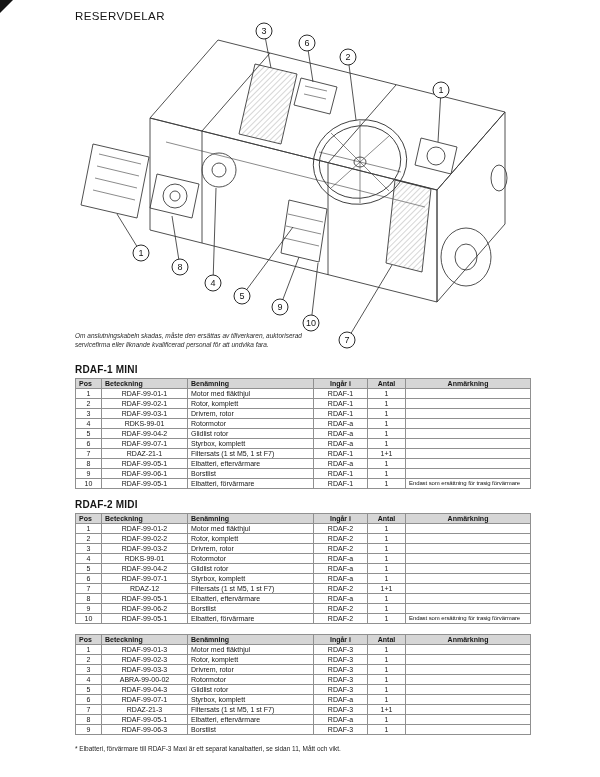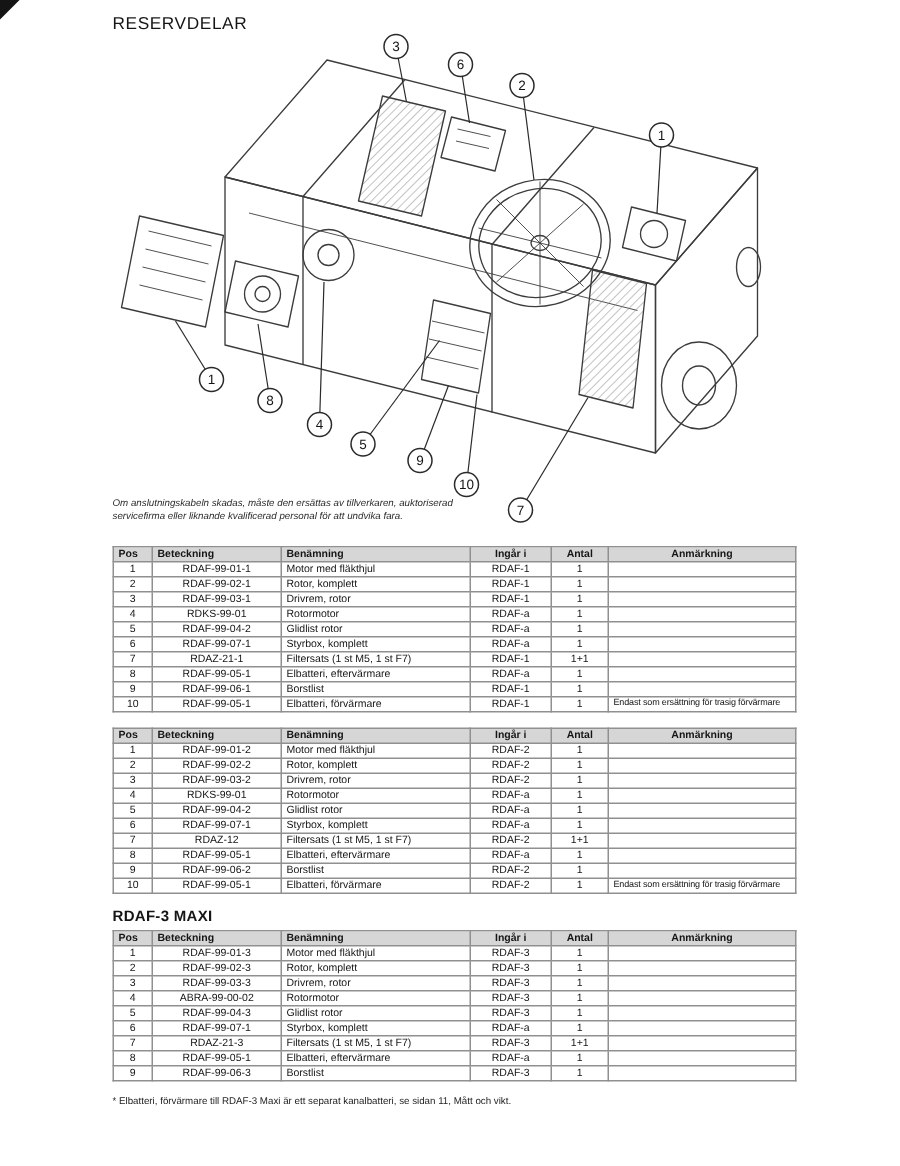--- a/index.html
+++ b/index.html
@@ -148,20 +148,21 @@
         <text x="282" y="321" class="callout-num">7</text>
       </g>
   </svg>
 </div>
 
 <p class="safety-note">Om anslutningskabeln skadas, måste den ersättas av tillverkaren, auktoriserad servicefirma eller liknande kvalificerad personal för att undvika fara.</p>
 
 <div class="tables-area">
 
   <section class="tsec">
+      <h2 class="ttitle">RDAF-1 MINI</h2>
       <table class="ptable">
         <thead>
           <tr>
             <th>Pos</th>
             <th>Beteckning</th>
             <th>Benämning</th>
             <th>Ingår i</th>
             <th>Antal</th>
             <th>Anmärkning</th>
           </tr>
@@ -244,20 +245,21 @@
             <td>RDAF-99-05-1</td>
             <td>Elbatteri, förvärmare</td>
             <td>RDAF-1</td>
             <td>1</td>
             <td>Endast som ersättning för trasig förvärmare</td>
           </tr>
         </tbody>
       </table>
     </section>
     <section class="tsec">
+      <h2 class="ttitle">RDAF-2 MIDI</h2>
       <table class="ptable">
         <thead>
           <tr>
             <th>Pos</th>
             <th>Beteckning</th>
             <th>Benämning</th>
             <th>Ingår i</th>
             <th>Antal</th>
             <th>Anmärkning</th>
           </tr>
@@ -340,21 +342,20 @@
             <td>RDAF-99-05-1</td>
             <td>Elbatteri, förvärmare</td>
             <td>RDAF-2</td>
             <td>1</td>
             <td>Endast som ersättning för trasig förvärmare</td>
           </tr>
         </tbody>
       </table>
     </section>
     <section class="tsec">
-      <h2 class="ttitle">RDAF-3 MAXI</h2>
       <table class="ptable">
         <thead>
           <tr>
             <th>Pos</th>
             <th>Beteckning</th>
             <th>Benämning</th>
             <th>Ingår i</th>
             <th>Antal</th>
             <th>Anmärkning</th>
           </tr>

